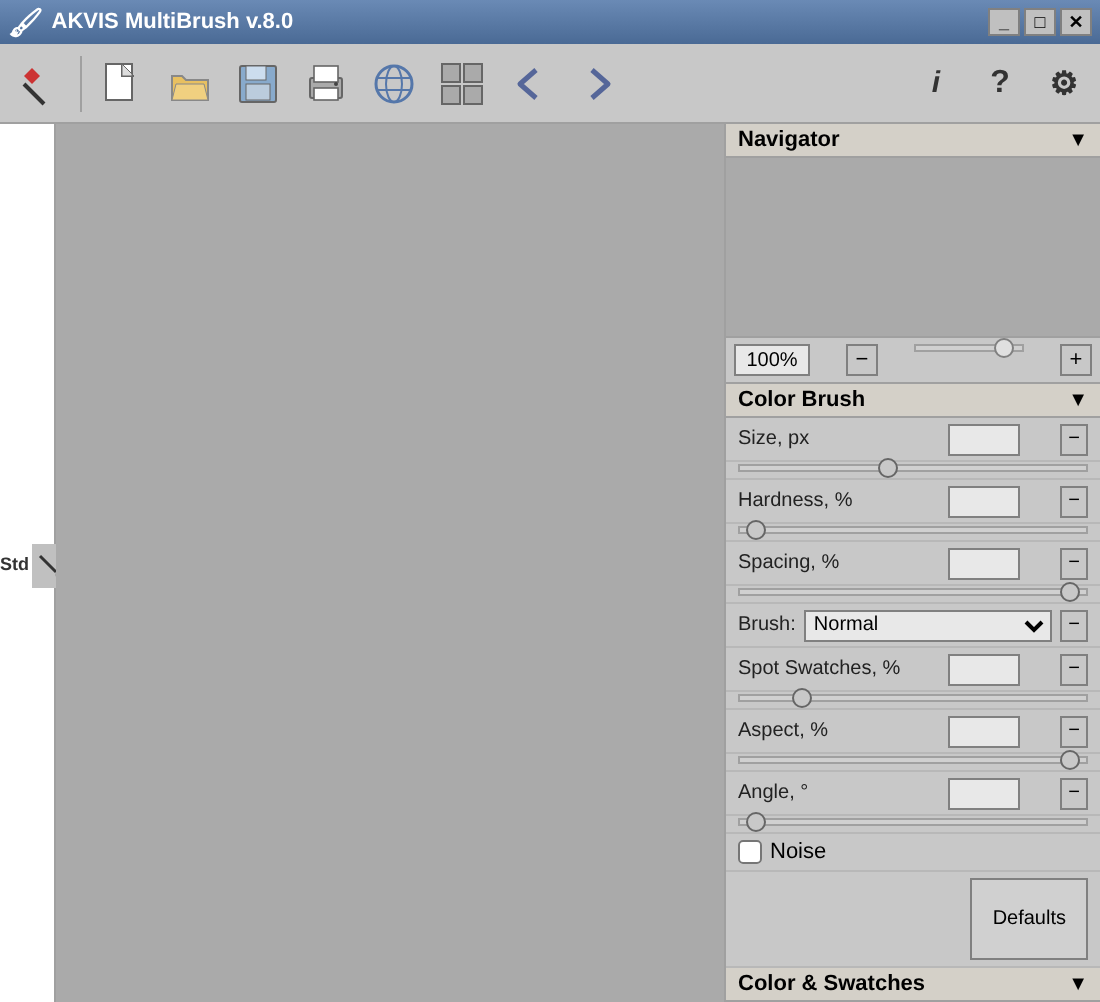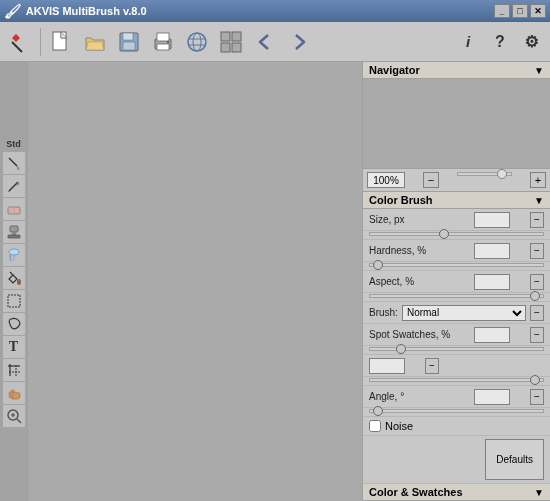--- a/index.html
+++ b/index.html
@@ -75,28 +75,27 @@
 
     
     #main {
       display: flex;
       height: calc(501px - 22px - 40px);
     }
 
     
     #toolbox {
       width: 28px;
-      background: #a3a3a3;
+      background: #ffffff;
       border-right: 1px solid #a0a0a0;
       display: flex;
-      flex-direction: column;
+      flex-direction: row;
       align-items: center;
       padding-top: 2px;
       gap: 1px;
-      justify-content: center;
     }
     #toolbox .std-label {
       font-size: 9px;
       font-weight: bold;
       color: #333;
       margin-bottom: 2px;
     }
     .tool-btn {
       width: 22px;
       height: 22px;
@@ -569,21 +568,21 @@
       <input type="text" class="prop-value-input" style="">
       <div class="prop-minus-btn">−</div>
     </div>
     <div class="slider-row">
       <div class="mini-slider">
         <div class="mini-slider-thumb" style="left: 2%;"></div>
       </div>
     </div>
 
     <div class="prop-row">
-      <span class="prop-label">Aspect, %</span>
+      <span class="prop-label">Spacing, %</span>
       <input type="text" class="prop-value-input" style="">
       <div class="prop-minus-btn">−</div>
     </div>
     <div class="slider-row">
       <div class="mini-slider">
         <div class="mini-slider-thumb" style="right: 2%;"></div>
       </div>
     </div>
 
     <div class="mode-row">
@@ -602,20 +601,21 @@
       <input type="text" class="prop-value-input" style="">
       <div class="prop-minus-btn">−</div>
     </div>
     <div class="slider-row">
       <div class="mini-slider">
         <div class="mini-slider-thumb" style="left: 15%;"></div>
       </div>
     </div>
 
     <div class="prop-row">
+      <span class="prop-label">Aspect, %</span>
       <input type="text" class="prop-value-input" style="">
       <div class="prop-minus-btn">−</div>
     </div>
     <div class="slider-row">
       <div class="mini-slider">
         <div class="mini-slider-thumb" style="right: 2%;"></div>
       </div>
     </div>
 
     <div class="prop-row">

